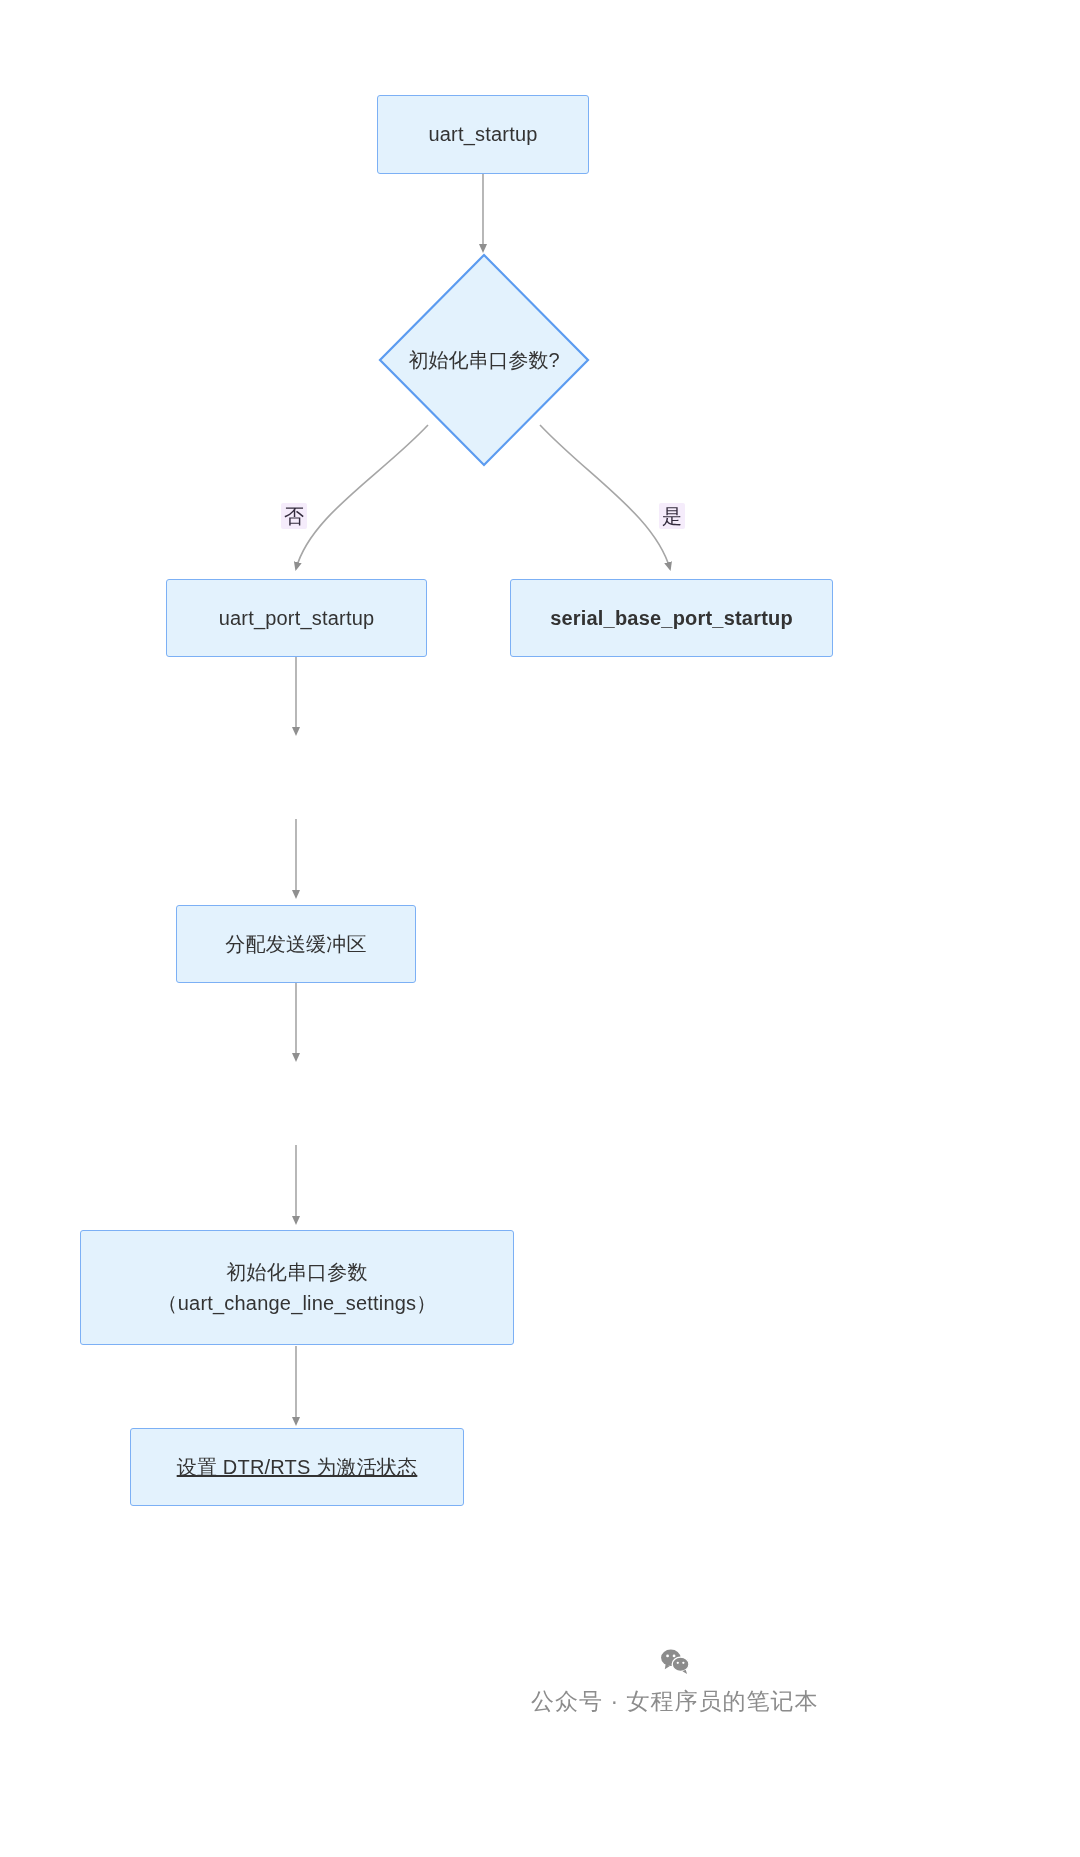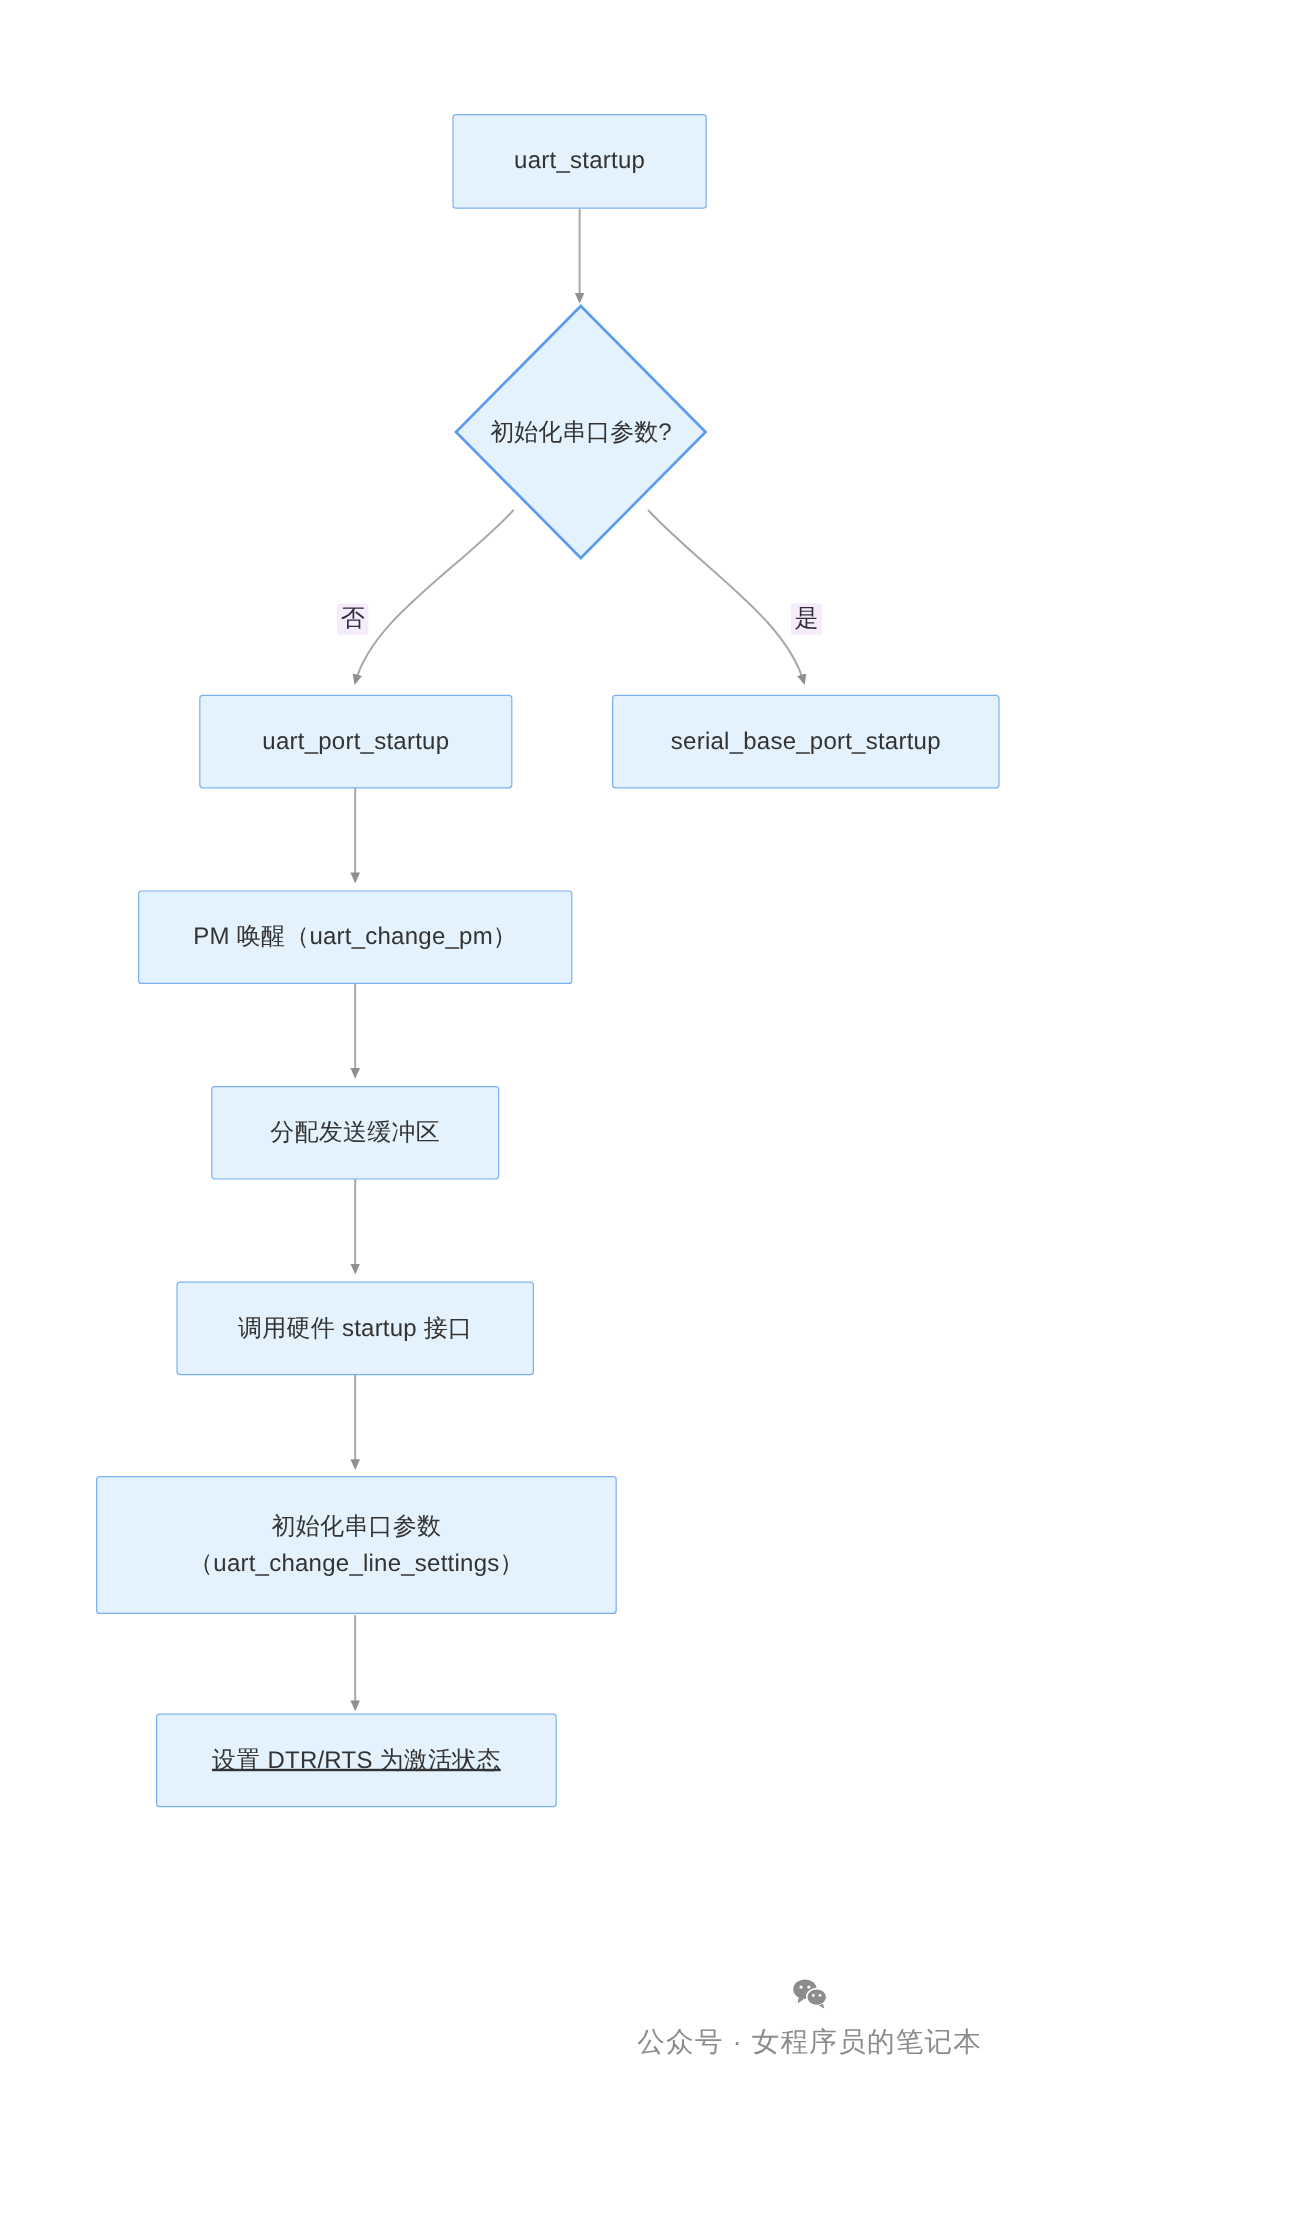--- a/index.html
+++ b/index.html
@@ -138,35 +138,29 @@
   </div>
 
   <div class="edge-label" style="left:281px; top:487px;">否</div>
 
   <div class="edge-label" style="left:659px; top:487px;">是</div>
 
   <div class="node" style="left:166px; top:563px; width:261px; height:78px;">
     <span>uart_port_startup</span>
   </div>
 
-  <div class="node" style="left:510px; top:563px; width:323px; height:78px;">
+  <div class="node" style="left:510px; top:563px; width:323px; height:78px;font-weight:bold;">
     <span>serial_base_port_startup</span>
   </div>
 
-  <div class="node" style="left:115px; top:726px; width:362px; height:78px;">
-    <span>PM 唤醒（uart_change_pm）</span>
-  </div>
 
   <div class="node" style="left:176px; top:889px; width:240px; height:78px;">
     <span>分配发送缓冲区</span>
   </div>
 
-  <div class="node" style="left:147px; top:1052px; width:298px; height:78px;">
-    <span>调用硬件 startup 接口</span>
-  </div>
 
   <div class="node" style="left:80px; top:1214px; width:434px; height:115px;">
     <span>初始化串口参数
 （uart_change_line_settings）</span>
   </div>
 
   <div class="node" style="left:130px; top:1412px; width:334px; height:78px;text-decoration:underline;">
     <span>设置 DTR/RTS 为激活状态</span>
   </div>
 

